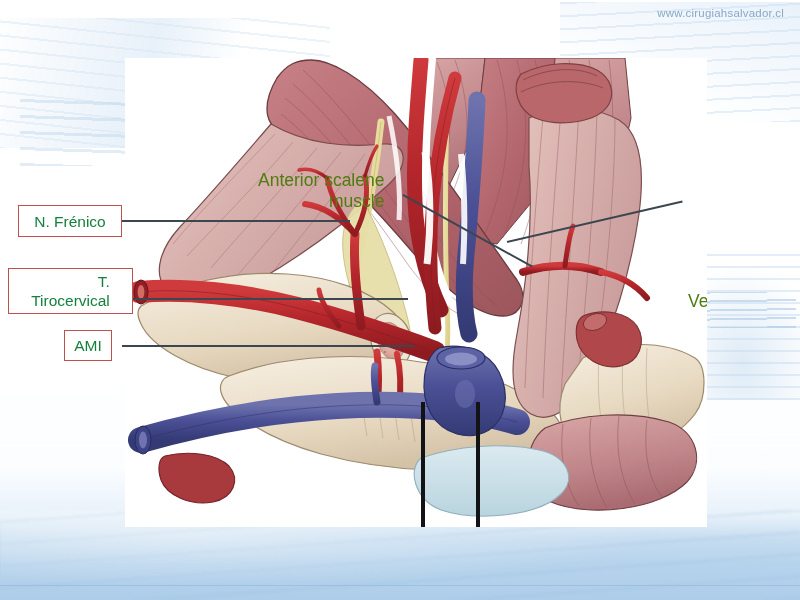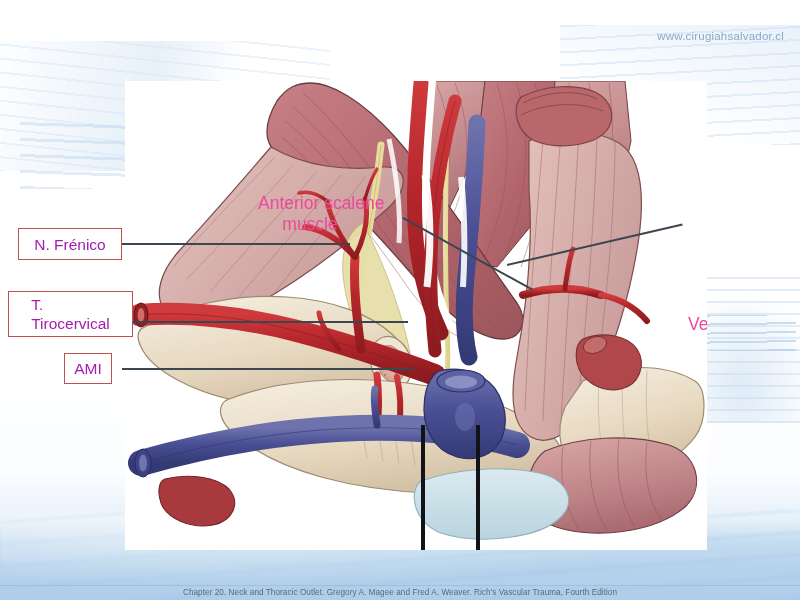--- a/index.html
+++ b/index.html
@@ -11,21 +11,20 @@
   }
 
   
   #slide{
     position:absolute;inset:0;
     background:
       linear-gradient(to bottom,
         #ffffff 0%, #ffffff 60%,
         #fbfdff 78%, #e7f1fa 86%,
         #c5dcf0 90%, #b6d3ec 94%, #aecde9 100%);
-    margin-top: 23px;
   }
   .wm{position:absolute;pointer-events:none;}
   
   .wm-tl{
     left:-10px;top:18px;width:340px;height:130px;
     background:
       linear-gradient(105deg, rgba(214,230,244,0) 0%, rgba(205,224,242,.55) 46%, rgba(214,230,244,0) 70%),
       repeating-linear-gradient(6deg, rgba(198,219,239,.40) 0 2px, rgba(255,255,255,0) 2px 14px);
     filter:blur(.4px);opacity:.85;
   }
@@ -77,40 +76,40 @@
     position:absolute;left:125px;top:58px;width:582px;height:469px;
     background:#ffffff;
     overflow:hidden;
   }
 
   
   #anatomy{position:absolute;left:0;top:0;width:582px;height:469px;}
 
   
   .fig-label{
-    position:absolute;color:#ec4899;
-    font-size:17.5px;line-height:21px;white-space:pre;
+    position:absolute;color:#4d7c0f;
+    font-size:17.5px;line-height:21px;white-space:pre;text-align:right;
   }
   #label-scalene{left:133px;top:112px;}
   #label-vertebral{left:563px;top:233px;}
 
   .leader{position:absolute;background:#3b4650;transform-origin:0 50%;height:1.6px;}
 
   .divider{position:absolute;width:4px;background:#111317;}
   #divider-1{left:296px;top:344px;height:178px;}
   #divider-2{left:351px;top:344px;height:178px;}
 
   
   .callout{
     position:absolute;
     border:1.6px solid #c0504d;
     background:#ffffff;
-    color:#a21caf;
+    color:#15803d;
     display:flex;align-items:center;justify-content:center;
-    text-align:left;
+    text-align:right;
     font-size:15.5px;line-height:19px;
     box-sizing:border-box;
   }
   #callout-frenico{left:18px;top:205px;width:104px;height:32px;}
   #callout-tirocervical{left:8px;top:268px;width:125px;height:46px;}
   #callout-ami{left:64px;top:330px;width:48px;height:31px;}
 
   .callout-line{position:absolute;height:1.7px;background:#3b4650;}
   #line-frenico{left:122px;top:220px;width:228px;}
   #line-tirocervical{left:133px;top:298px;width:275px;}
@@ -363,15 +362,14 @@
   </div>
 
   <div class="callout-line" id="line-frenico"></div>
   <div class="callout-line" id="line-tirocervical"></div>
   <div class="callout-line" id="line-ami"></div>
 
   <div class="callout" id="callout-frenico">N. Frénico</div>
   <div class="callout" id="callout-tirocervical">T.<br>Tirocervical</div>
   <div class="callout" id="callout-ami">AMI</div>
 
-  <div id="caption">Chapter 20. Neck and Thoracic Outlet. Gregory A. Magee and Fred A. Weaver. Rich's Vascular Trauma, Fourth Edition</div>
 
 </div>
 
 </body></html>

